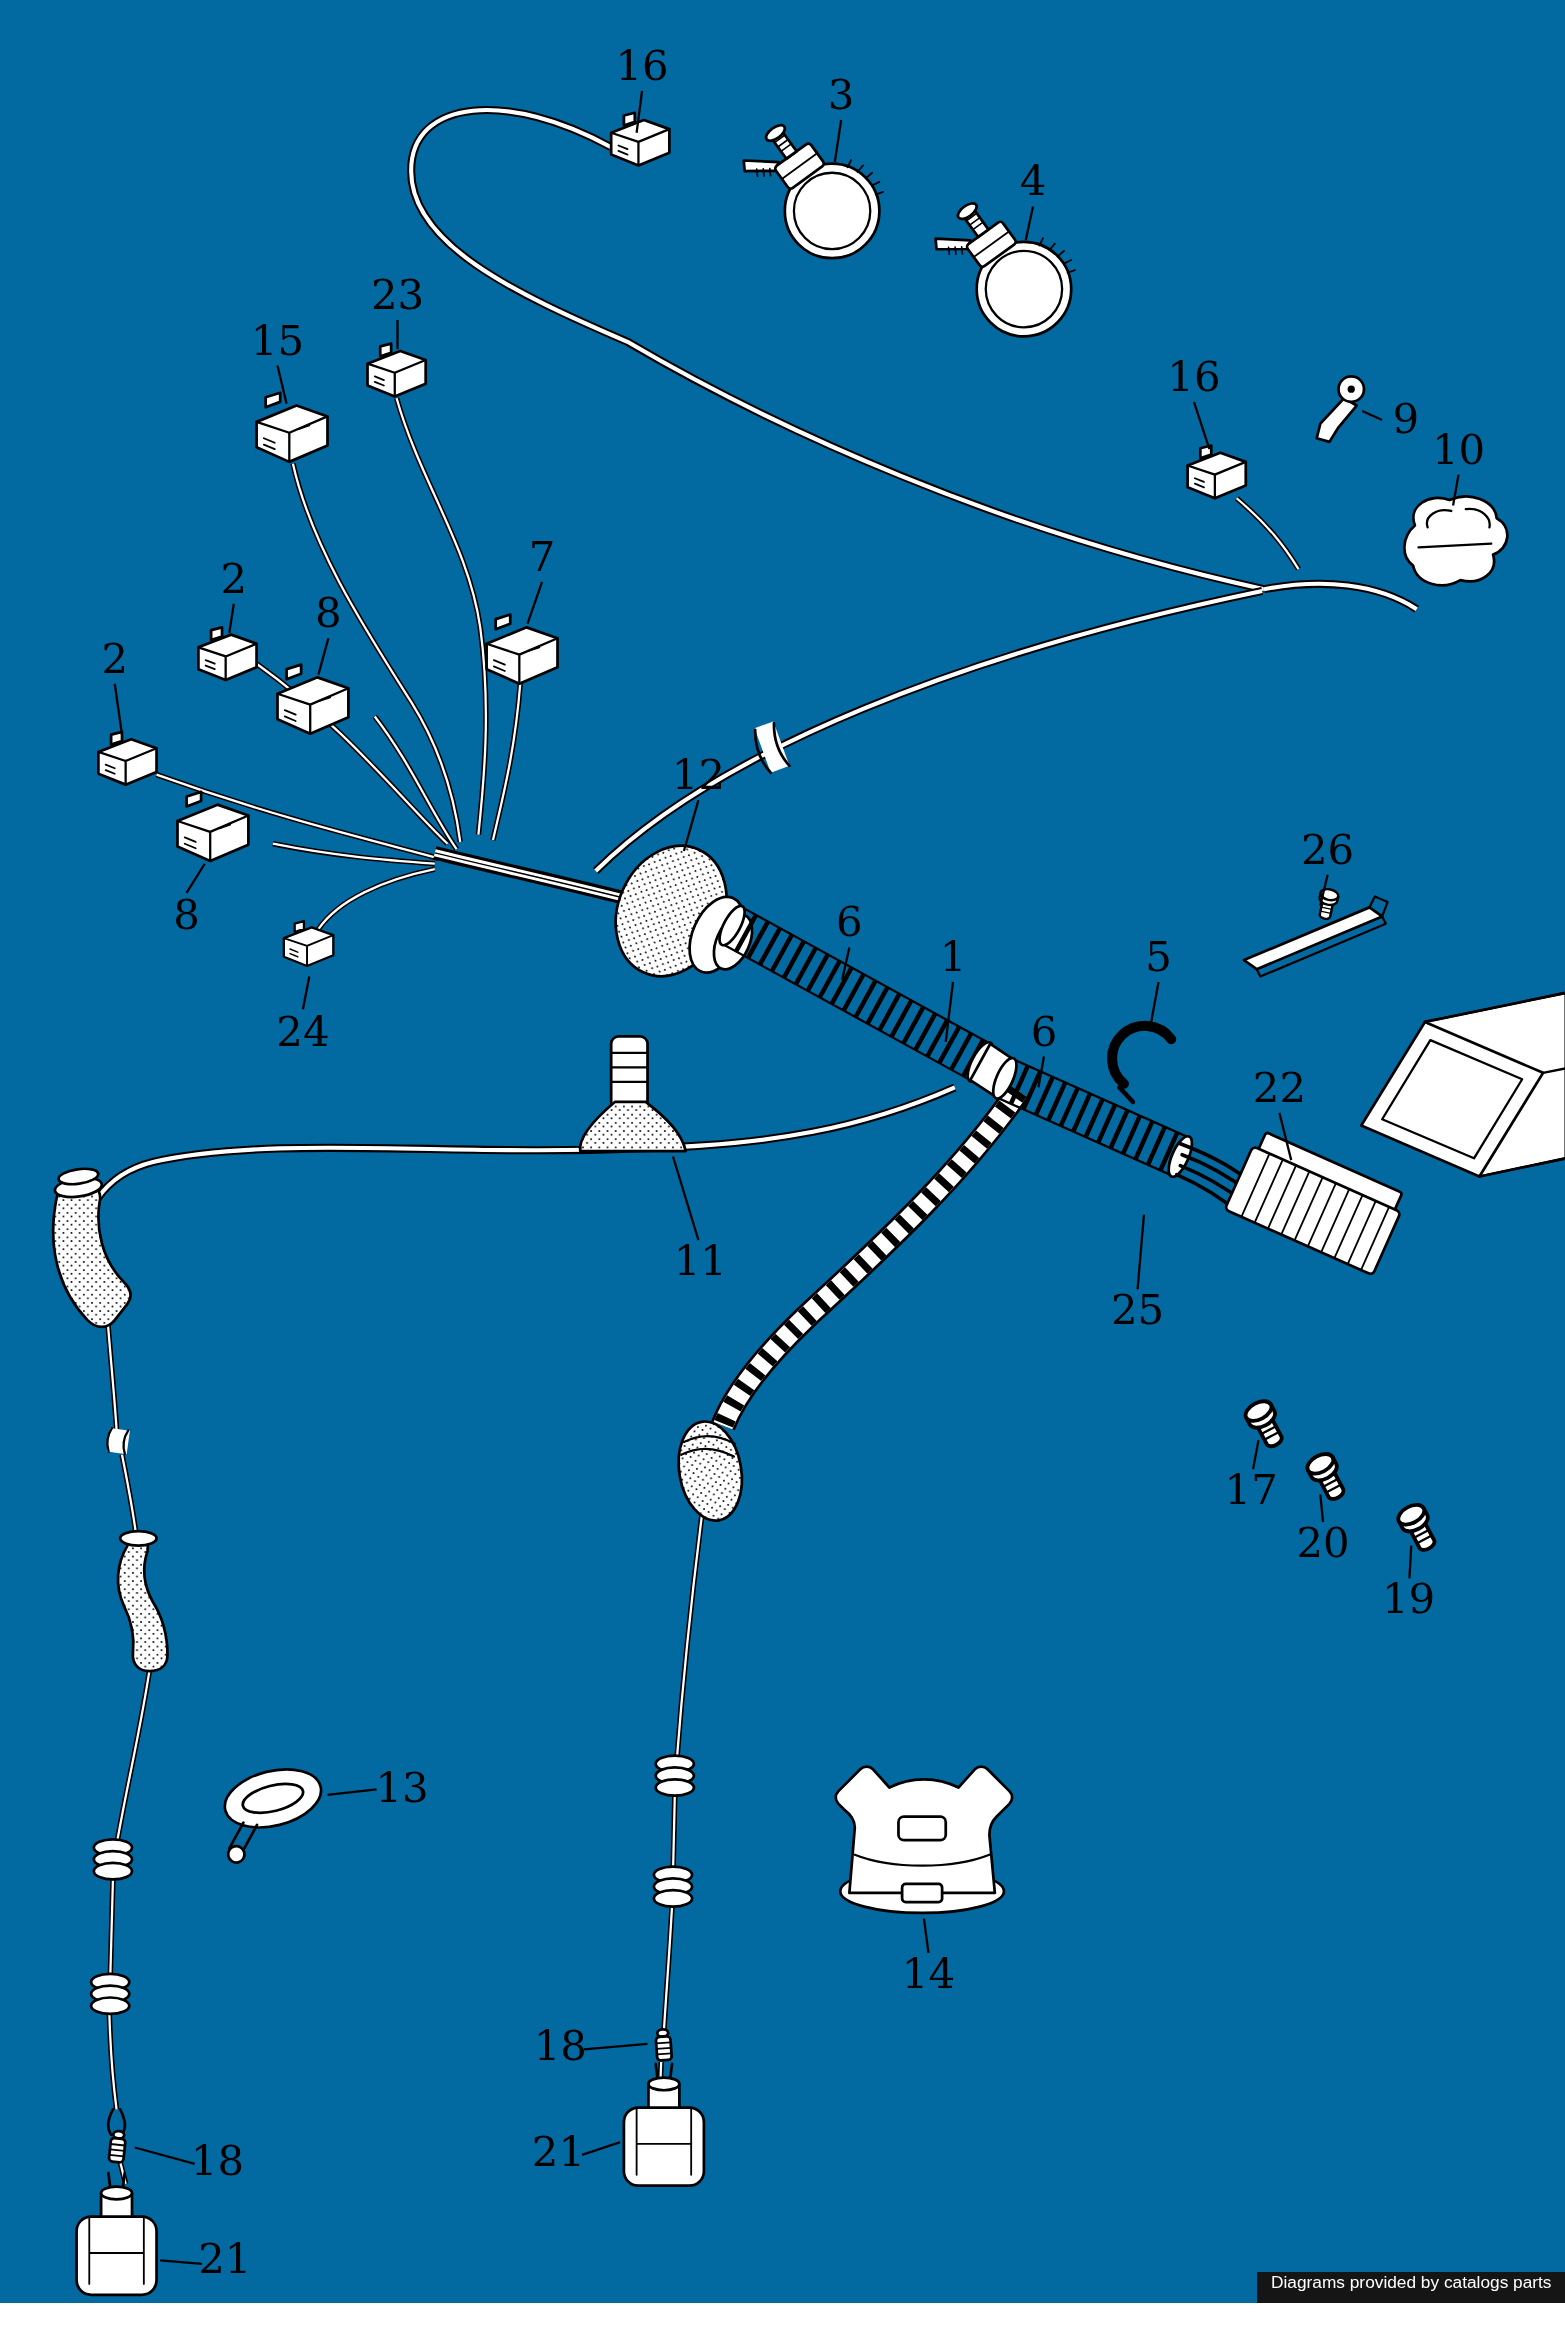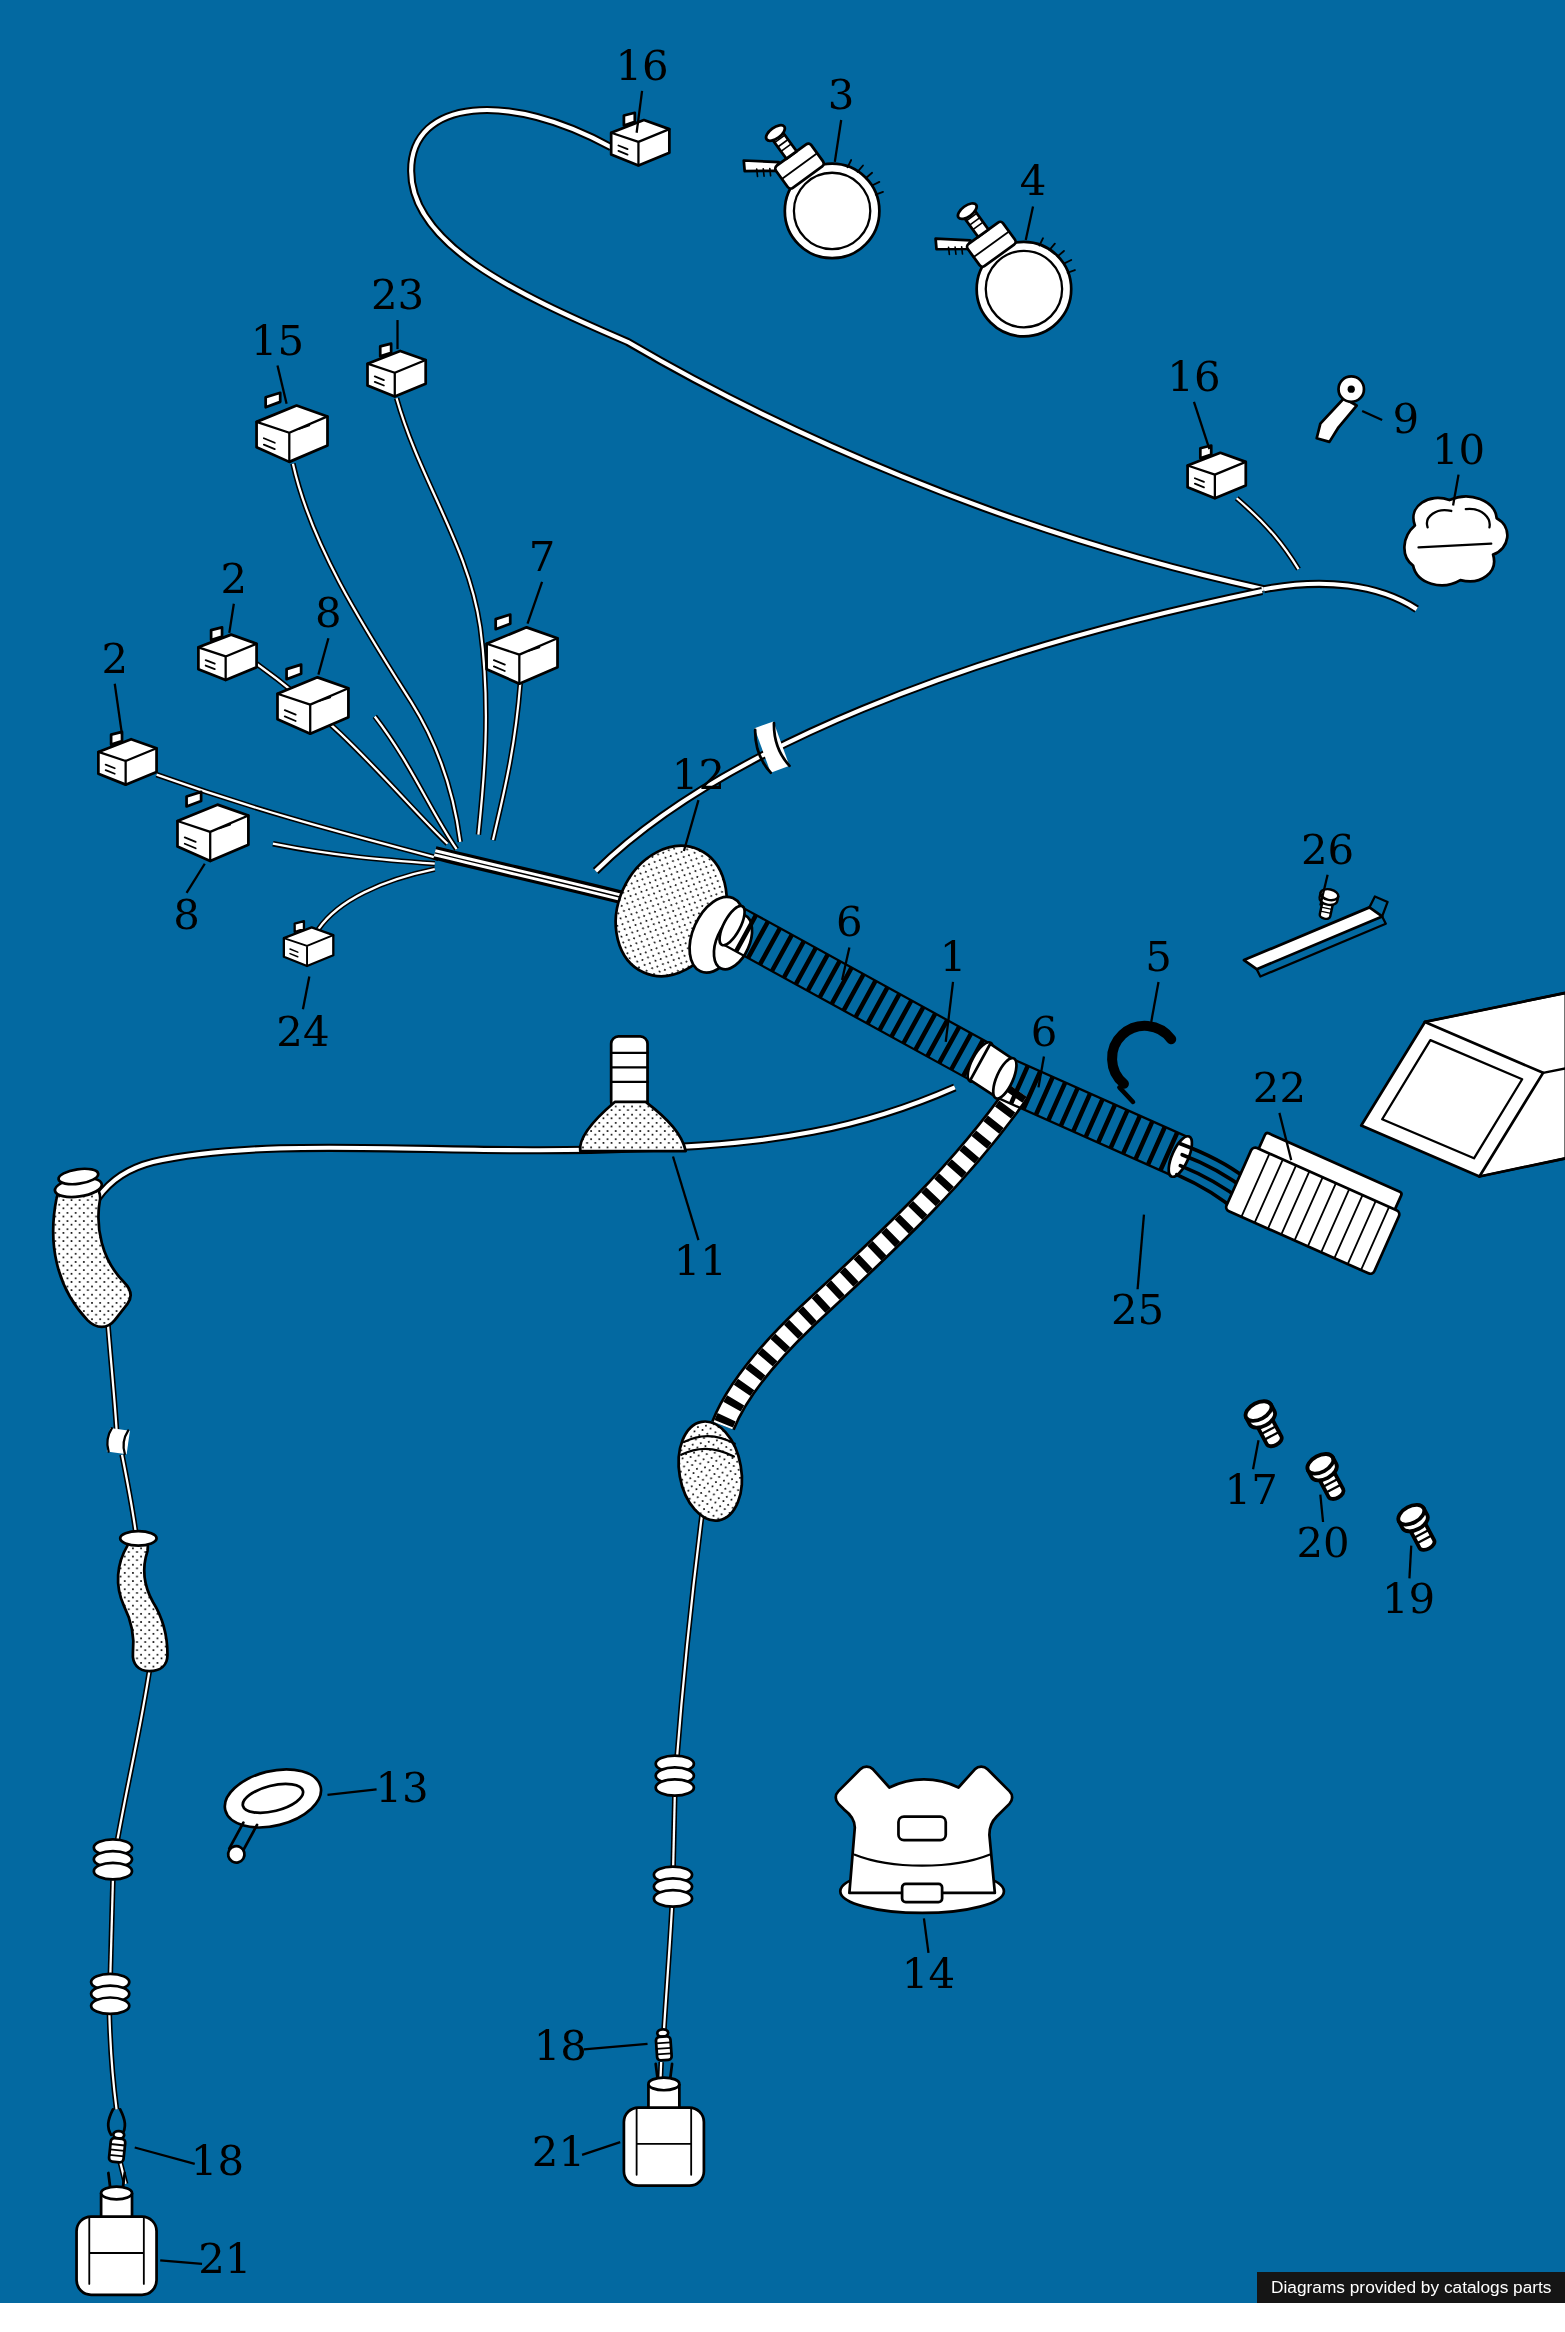--- a/index.html
+++ b/index.html
@@ -16,21 +16,21 @@
   .trunk-i{fill:none;stroke:#fff;stroke-width:8}
   .trunk-c{fill:none;stroke:#000;stroke-width:1.5}
   .rib{fill:none;stroke:#000;stroke-width:46;stroke-dasharray:5 10}
   .corru-edge{fill:none;stroke:#000;stroke-width:2.5}
   .band-o{fill:none;stroke:#000;stroke-width:28}
   .band-i{fill:none;stroke:#fff;stroke-width:22}
   .band-d{fill:none;stroke:#000;stroke-width:22;stroke-dasharray:8 13}
   text.callout{font:46px "DejaVu Serif",serif;fill:#000;text-anchor:middle}
   .leader{stroke:#000;stroke-width:2.5}
   .footer{position:absolute;right:0;bottom:0;height:31px;background:#151515;color:#fff;
-          font:17.3px "Liberation Sans","DejaVu Sans",sans-serif;display:flex;align-items:center;padding:0 14.5px}
+          font:17.3px "Liberation Sans","DejaVu Sans",sans-serif;display:flex;padding:0 14.5px}
 </style>
 </head>
 <body>
 
 <div class="page">
 <svg width="1566" height="2333" viewBox="0 0 1722 2566">
   <defs>
     <pattern id="stipple" width="9" height="9" patternUnits="userSpaceOnUse">
       <rect width="9" height="9" fill="#fff"></rect>
       <circle cx="2" cy="2" r="1.1" fill="#000"></circle>

